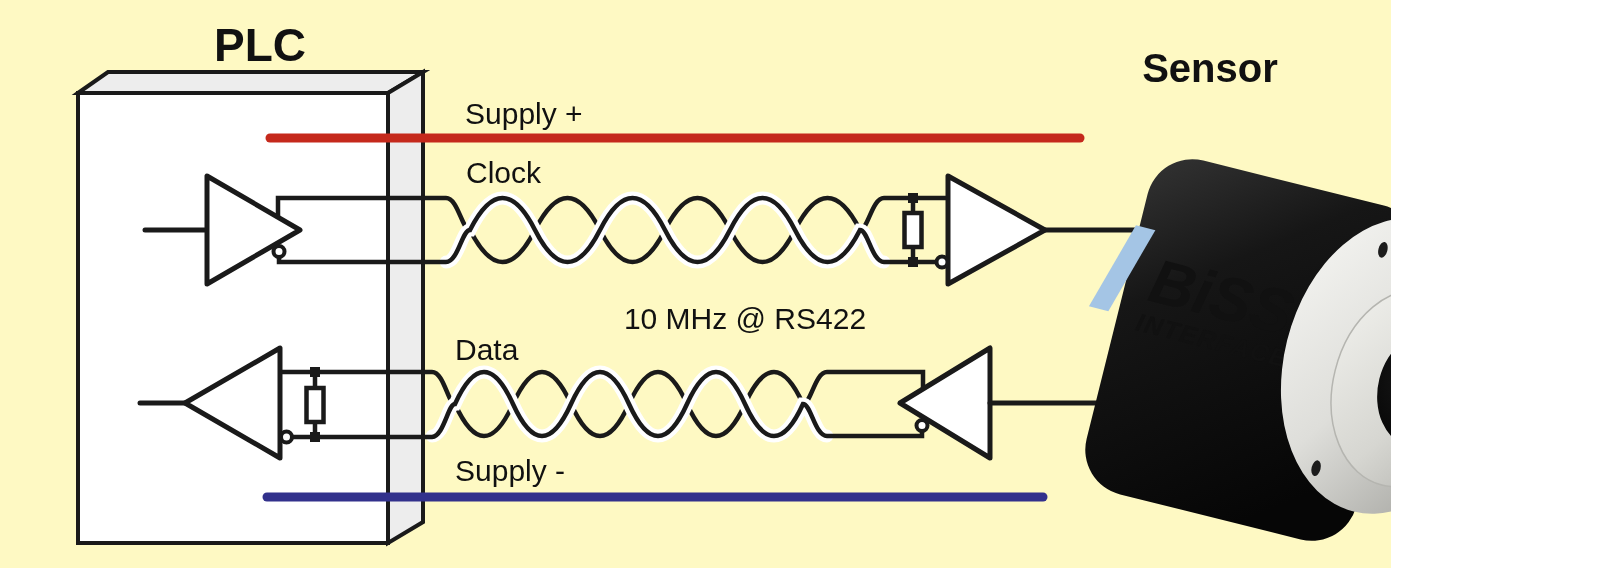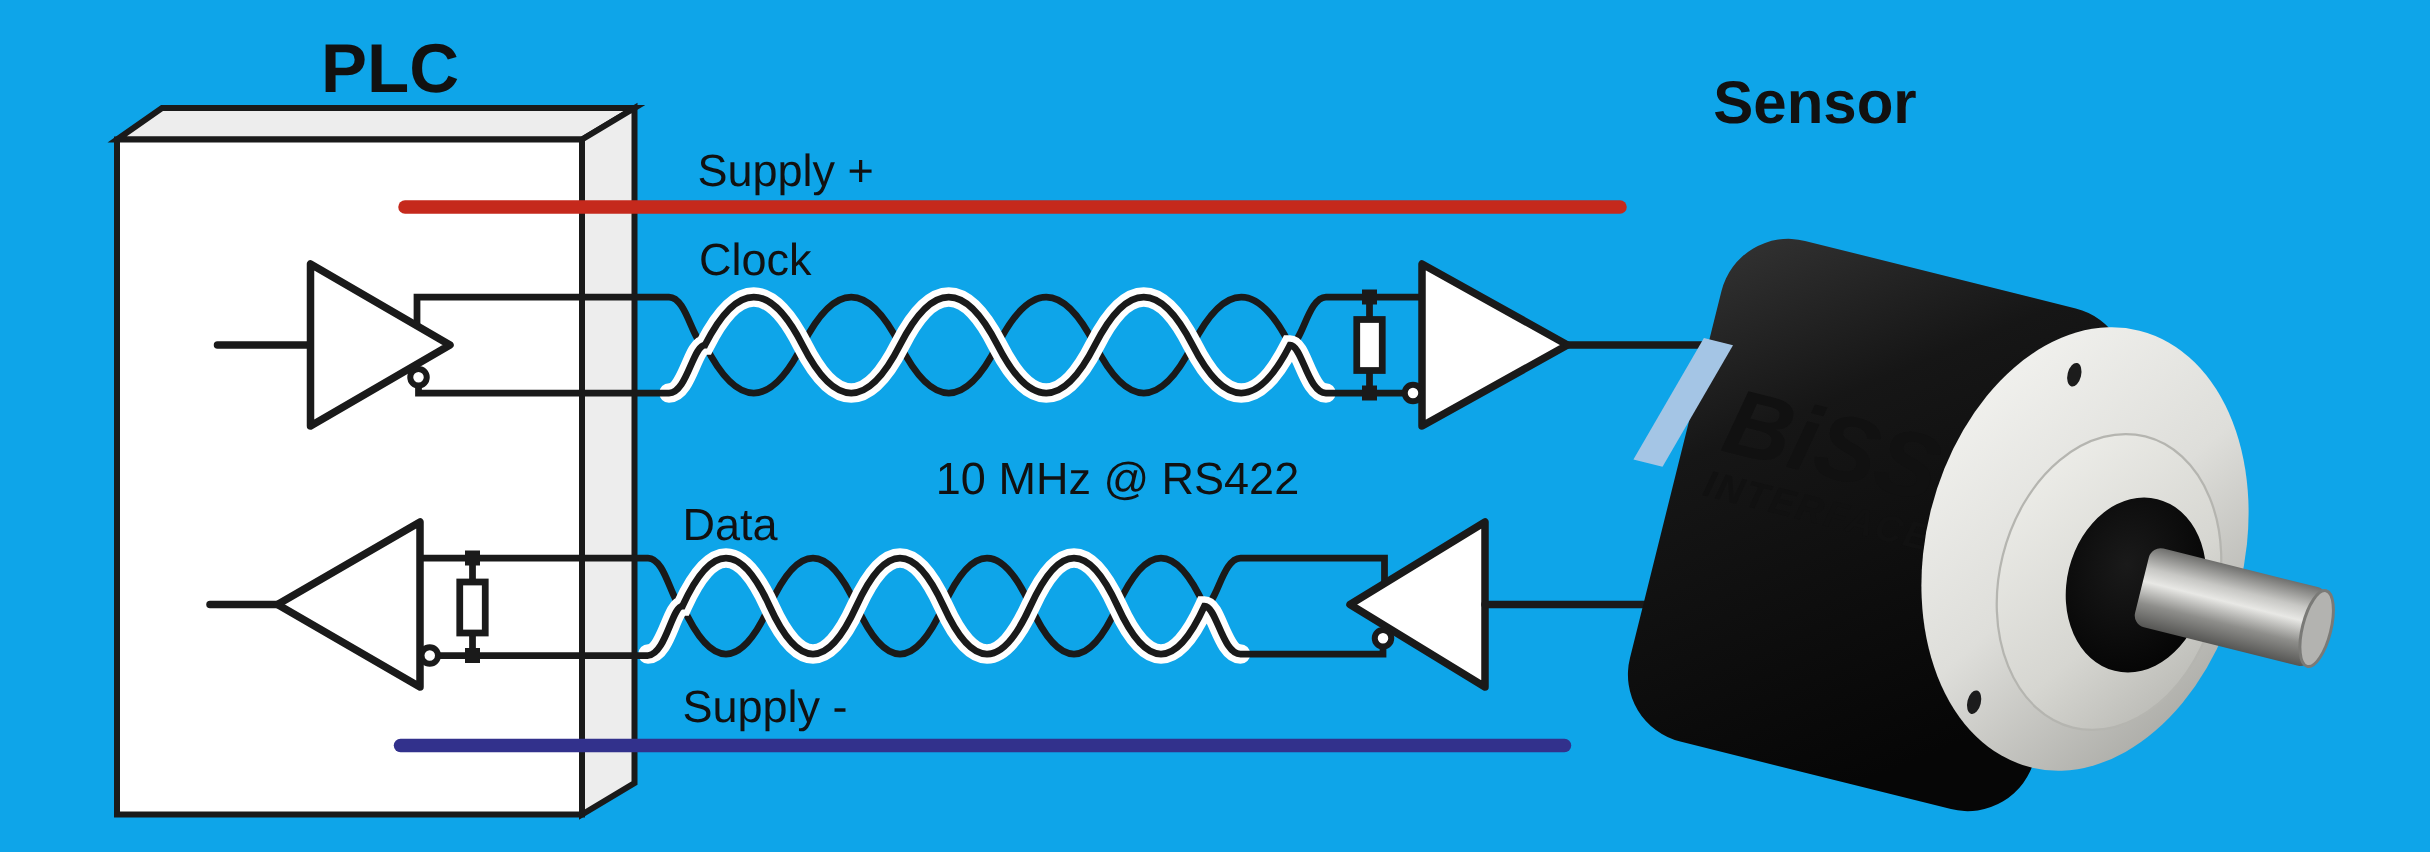--- a/index.html
+++ b/index.html
@@ -1,16 +1,16 @@
 <!DOCTYPE html>
 <html><head>
 <meta charset="utf-8">
 <style>
   html,body{margin:0;padding:0;background:#ffffff;}
-  .stage{width:1620px;height:568px;position:relative;background:#0ea5e9;overflow:hidden;}
+  .stage{width:1391px;height:568px;position:relative;background:#fef9c3;overflow:hidden;}
   svg{display:block;}
   text{font-family:"Liberation Sans","DejaVu Sans",sans-serif;fill:#111;}
   .lbl{font-size:30px;}
   .title{font-weight:bold;}
 </style>
 </head>
 <body>
 
 <div class="stage">
 <svg width="1620" height="568" viewBox="0 0 1620 568">

